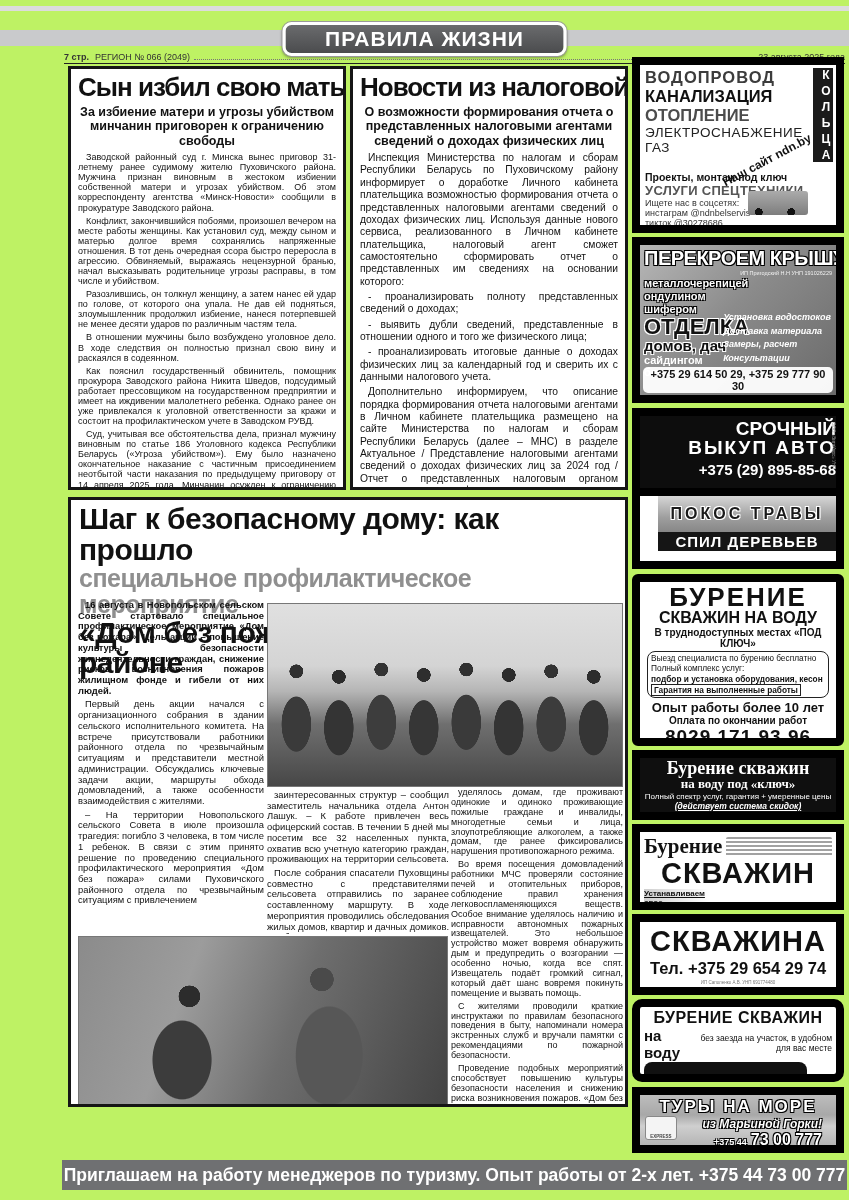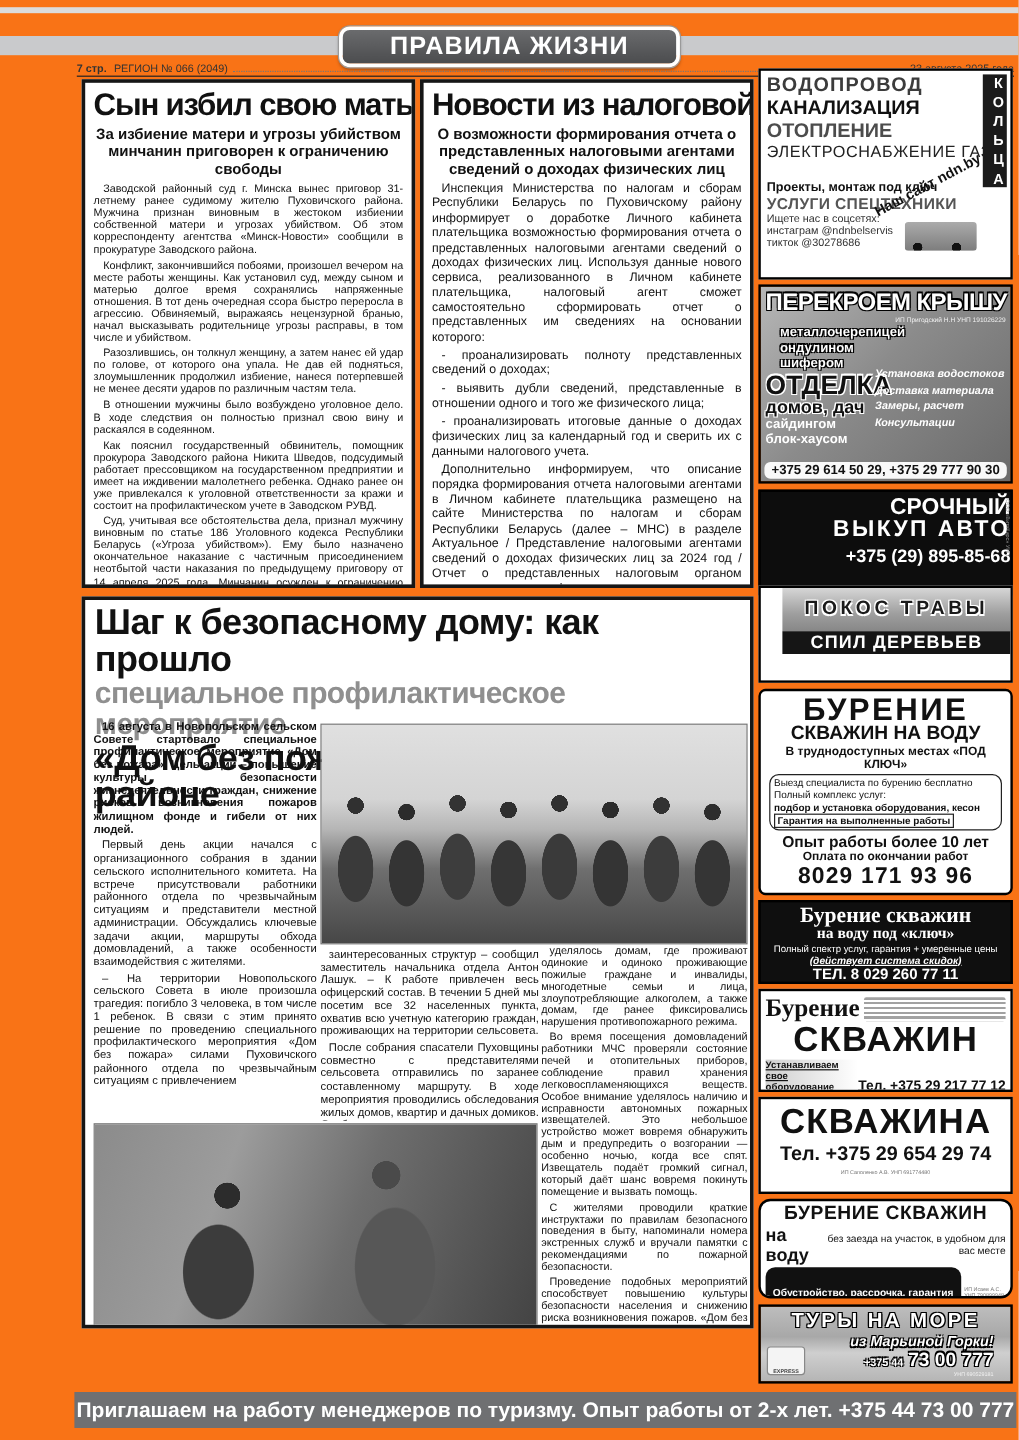--- a/index.html
+++ b/index.html
@@ -1,16 +1,16 @@
 <!DOCTYPE html>
 <html><head>
 <meta charset="utf-8">
 <style>
   html,body{margin:0;padding:0;background:#fff;}
-  .page{position:relative;width:849px;height:1200px;background:#f97316;overflow:hidden;
+  .page{position:relative;width:849px;height:1200px;background:#bef264;overflow:hidden;
         font-family:"Liberation Sans", sans-serif;color:#111;}
   
   .topline{position:absolute;top:6px;left:0;right:0;height:5px;background:#dcdcdc;}
   .band{position:absolute;top:30px;left:0;right:0;height:16px;background:#c9cacc;}
   .tab{position:absolute;top:22px;left:50%;transform:translateX(-50%);
        background:linear-gradient(180deg,#6a6b6d,#4b4c4e);border:3px solid #fff;
        box-shadow:0 0 0 1px #9a9a9a,0 2px 3px rgba(0,0,0,.35);border-radius:9px;
        padding:2px 40px;color:#fff;font-size:21px;font-weight:800;letter-spacing:1px;white-space:nowrap;}
   .meta{position:absolute;top:49px;left:64px;width:781px;display:flex;align-items:flex-end;
         font-size:9px;color:#333;}
@@ -60,21 +60,21 @@
   .photo2{left:7px;top:436px;width:368px;height:212px;
     background:
      linear-gradient(0deg,#bdbdbd 0%,#bdbdbd 13%,transparent 13%),
      radial-gradient(circle 11px at 30% 28%, #2c2c2c 97%, transparent),
      radial-gradient(ellipse 30px 40px at 28% 58%, #3c3c3c 97%, transparent),
      radial-gradient(circle 12px at 66% 20%, #4a4a4a 97%, transparent),
      radial-gradient(ellipse 34px 50px at 68% 56%, #575757 97%, transparent),
      linear-gradient(110deg,#8b8b8b 0%,#9c9c9c 28%,#6e6e6e 55%,#404040 100%);}
   
   .ads{position:absolute;left:632px;top:57px;width:212px;height:1100px;}
-  .ad{position:absolute;left:0;width:212px;border:2px solid #000000;background:#fff;
+  .ad{position:absolute;left:0;width:212px;border:8px solid #000000;background:#fff;
       box-sizing:border-box;overflow:hidden;}
   
   .ad-plumb{top:0;height:176px;padding:3px 5px;}
   .p-l1{font-weight:800;font-size:16.5px;color:#3c3c3c;letter-spacing:1px;}
   .p-l2{font-weight:800;font-size:16.5px;color:#101010;}
   .p-l3{font-weight:800;font-size:16.5px;color:#4c4c4c;}
   .p-l4{font-size:13.5px;color:#222;letter-spacing:.5px;}
   .p-l5{font-weight:bold;font-size:10.5px;margin-top:16px;}
   .p-l6{font-weight:800;font-size:13px;color:#555;letter-spacing:.3px;}
   .p-soc{font-size:9px;color:#333;}
@@ -89,21 +89,21 @@
   .p-scaffold{margin-top:26px;background:#9a9a9a;color:#fff;font-weight:800;font-size:10px;
       text-align:center;padding:1px 0;text-shadow:0 0 2px #333;letter-spacing:.5px;}
   .p-phone{font-weight:800;font-size:10.5px;text-align:center;border-top:1px solid #aaa;padding-top:2px;}
   
   .ad-roof{top:180px;height:166px;background:linear-gradient(135deg,#b7b7b7,#8b8b8b 45%,#6a6a6a);
            padding:2px 4px;color:#fff;}
   .outline-dark{text-shadow:-1px -1px 0 #000,1px -1px 0 #000,-1px 1px 0 #000,1px 1px 0 #000;}
   .outline-light{text-shadow:-1px -1px 0 #fff,1px -1px 0 #fff,-1px 1px 0 #fff,1px 1px 0 #fff;}
   .r-title{font-size:20px;font-weight:800;text-align:center;letter-spacing:-0.5px;white-space:nowrap;}
   .r-legal{font-size:5.5px;text-align:right;color:#f0f0f0;line-height:1.1;}
-  .r-mat{font-weight:800;font-size:11px;margin:1px 12px;}
+  .r-mat{font-weight:800;font-size:11px;margin:1px 0;}
   .r-o1{font-size:22px;font-weight:800;color:#111;line-height:1;}
   .r-o2{font-size:15px;font-weight:800;color:#111;line-height:1.05;}
   .r-sid{font-weight:800;font-size:11px;}
   .r-svc{position:absolute;right:5px;top:66px;font-style:italic;font-weight:bold;font-size:9px;
          line-height:1.5;text-align:left;}
   .r-phones{position:absolute;bottom:2px;left:3px;right:3px;background:rgba(255,255,255,.95);
       color:#111;font-weight:800;font-size:11px;text-align:center;border-radius:5px;padding:1px 0;}
   
   .ad-car{top:351px;height:88px;background:#0d0d0d;color:#fff;text-align:right;padding-top:3px;}
   .c-l1{font-size:19px;font-weight:800;line-height:1;}

